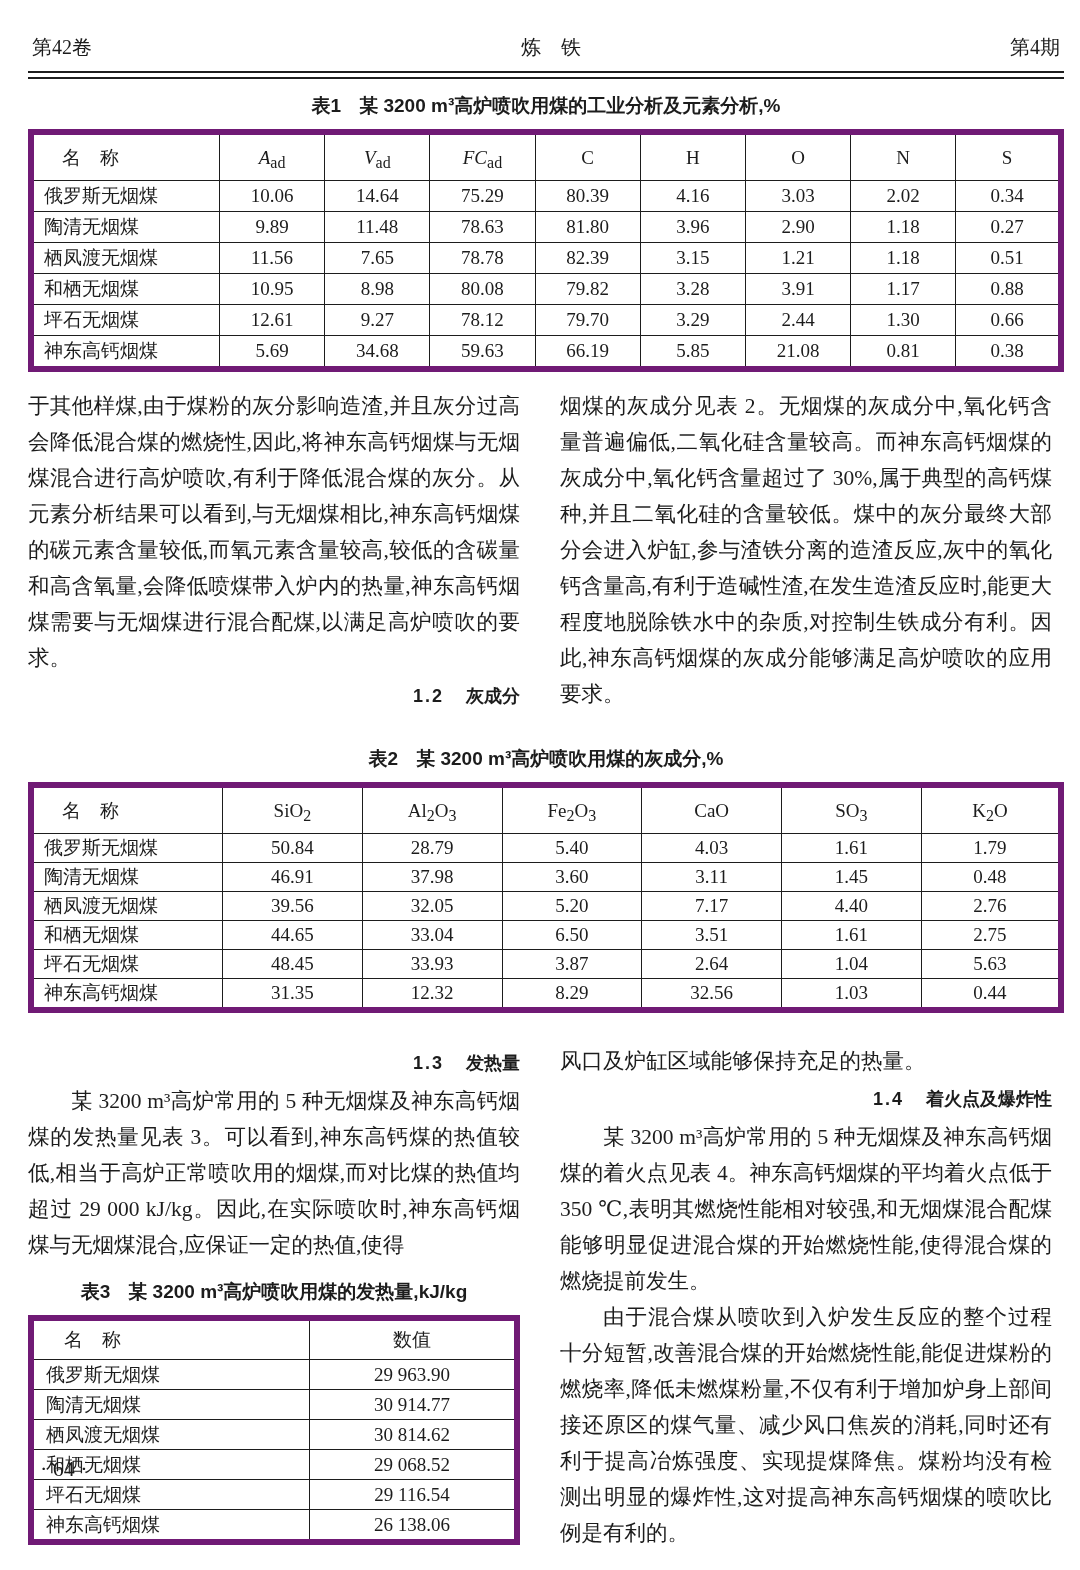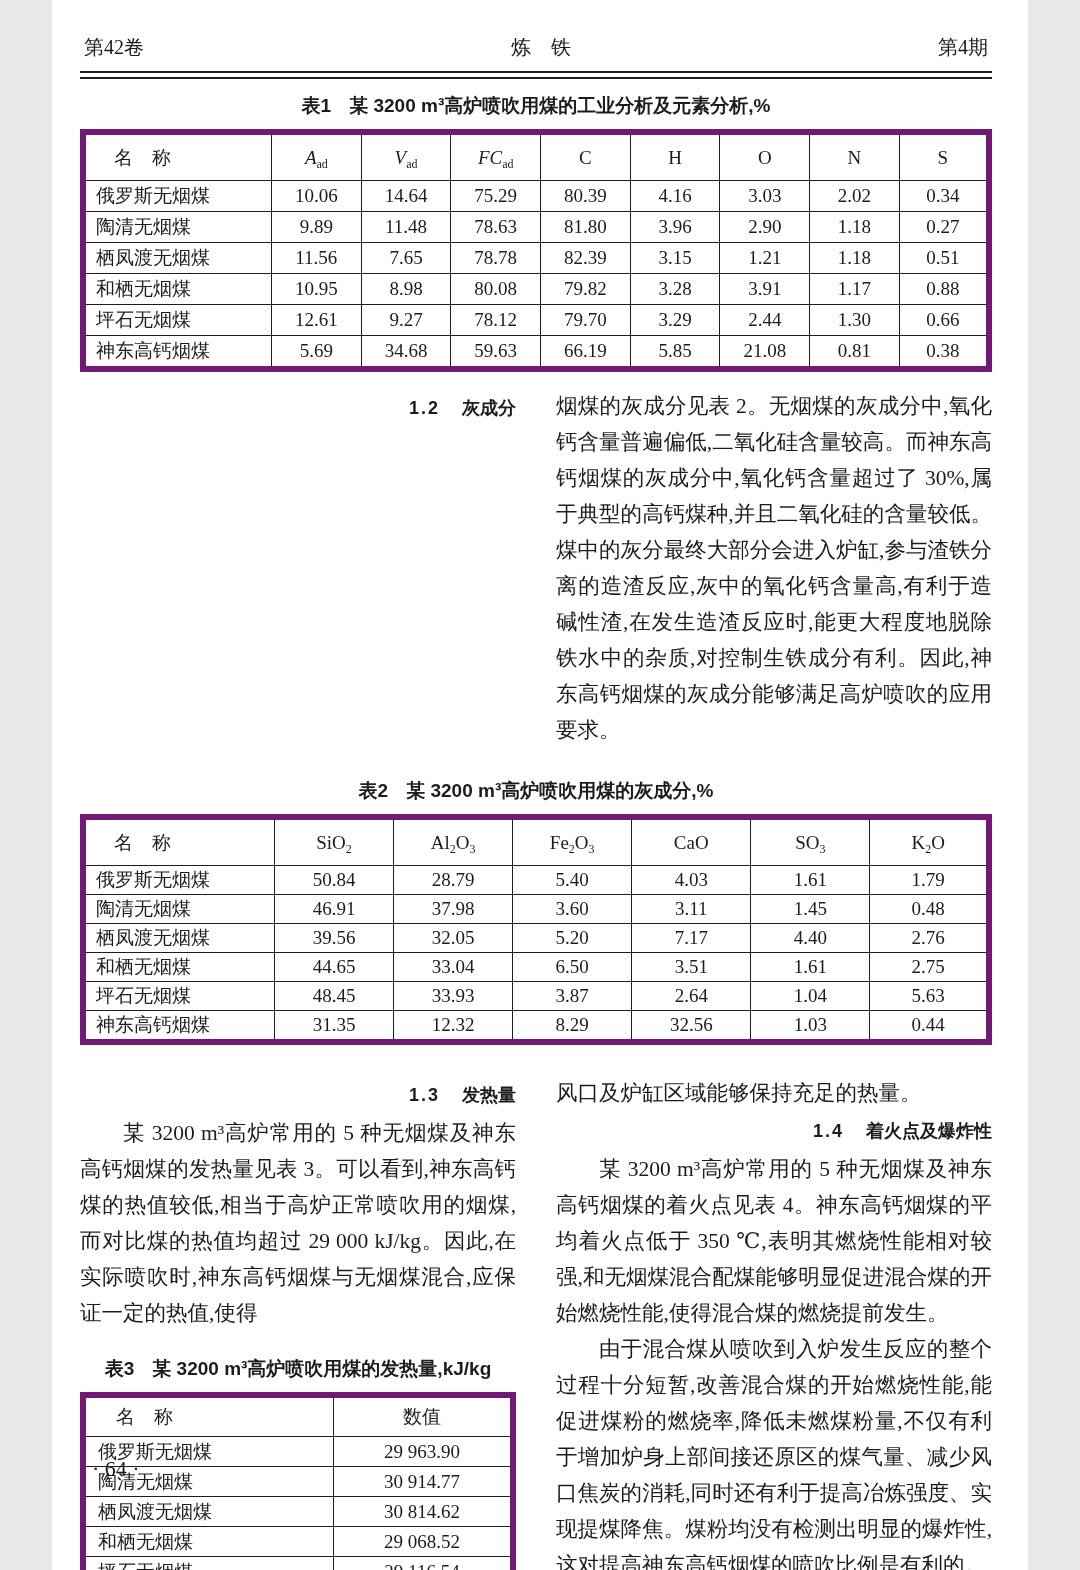--- a/index.html
+++ b/index.html
@@ -1,24 +1,24 @@
 <!DOCTYPE html>
 <html><head>
 <meta charset="utf-8">
 <style>
   html,body{margin:0;padding:0;background:#e8e8e8;}
   .page{
     position:relative;
-    width:976px;height:1570px;
+    width:1080px;height:1570px;
     margin:0 auto;
     background:#ffffff;
     color:#1c1c1c;
     font-family:"Liberation Serif","DejaVu Serif",serif;
     box-sizing:border-box;
-    padding:34px 36px 0 28px;
+    padding:34px 16px 0 28px;
     overflow:hidden;
   }
   
   .run-head{
     display:flex;justify-content:space-between;align-items:baseline;
     font-size:20px;
     padding:0 4px 10px 4px;
   }
   .double-rule{
     height:4px;
@@ -43,21 +43,21 @@
     border:6px solid #701a75;
     font-size:19px;
   }
   table.pub th,table.pub td{
     border:1px solid #1d1d1d;
     text-align:center;
     font-weight:normal;
     padding:0 2px;
     overflow:hidden;
   }
-  table.pub sub{font-size:12px;line-height:0;margin-top:37px;}
+  table.pub sub{font-size:16px;line-height:0;margin-top:37px;}
   .it{font-style:italic;}
   
   #table1 th{height:45px;}
   #table1 td{height:30px;}
   #table1 th:first-child{width:155px;text-align:left;padding-left:28px;}
   #table1 td:first-child{text-align:left;padding-left:10px;}
   
   #table2 th{height:45px;}
   #table2 td{height:28px;}
   #table2 th:first-child{width:158px;text-align:left;padding-left:28px;}
@@ -82,21 +82,21 @@
     margin:2px 0 2px 0;
     font-family:"Liberation Sans","DejaVu Sans",sans-serif;
     font-size:18px;
     font-weight:bold;
     line-height:36px;
     text-align:right;
   }
   h3.sec-h .sec-num{margin-right:22px;letter-spacing:2px;}
   
   .sect2{margin-top:30px;}
-  .t3-caption{margin-top:25px;}
+  .t3-caption{margin-top:16px;}
   
   .page-num{
     position:absolute;
     left:40px;top:1456px;
     font-size:22px;
   }
 </style>
 </head>
 <body>
 
@@ -191,20 +191,21 @@
           <td>5.85</td>
           <td>21.08</td>
           <td>0.81</td>
           <td>0.38</td>
         </tr>
       </tbody>
     </table>
 
   <div class="two-col">
     <div class="col">
+      <p class="body-p">于其他样煤,由于煤粉的灰分影响造渣,并且灰分过高会降低混合煤的燃烧性,因此,将神东高钙烟煤与无烟煤混合进行高炉喷吹,有利于降低混合煤的灰分。从元素分析结果可以看到,与无烟煤相比,神东高钙烟煤的碳元素含量较低,而氧元素含量较高,较低的含碳量和高含氧量,会降低喷煤带入炉内的热量,神东高钙烟煤需要与无烟煤进行混合配煤,以满足高炉喷吹的要求。</p>
       <h3 class="sec-h">
         <span class="sec-num">1.2</span><span>灰成分</span>
       </h3>
     </div>
     <div class="col">
       <p class="body-p">烟煤的灰成分见表 2。无烟煤的灰成分中,氧化钙含量普遍偏低,二氧化硅含量较高。而神东高钙烟煤的灰成分中,氧化钙含量超过了 30%,属于典型的高钙煤种,并且二氧化硅的含量较低。煤中的灰分最终大部分会进入炉缸,参与渣铁分离的造渣反应,灰中的氧化钙含量高,有利于造碱性渣,在发生造渣反应时,能更大程度地脱除铁水中的杂质,对控制生铁成分有利。因此,神东高钙烟煤的灰成分能够满足高炉喷吹的应用要求。</p>
     </div>
   </div>
 
   <div class="caption sect2">

